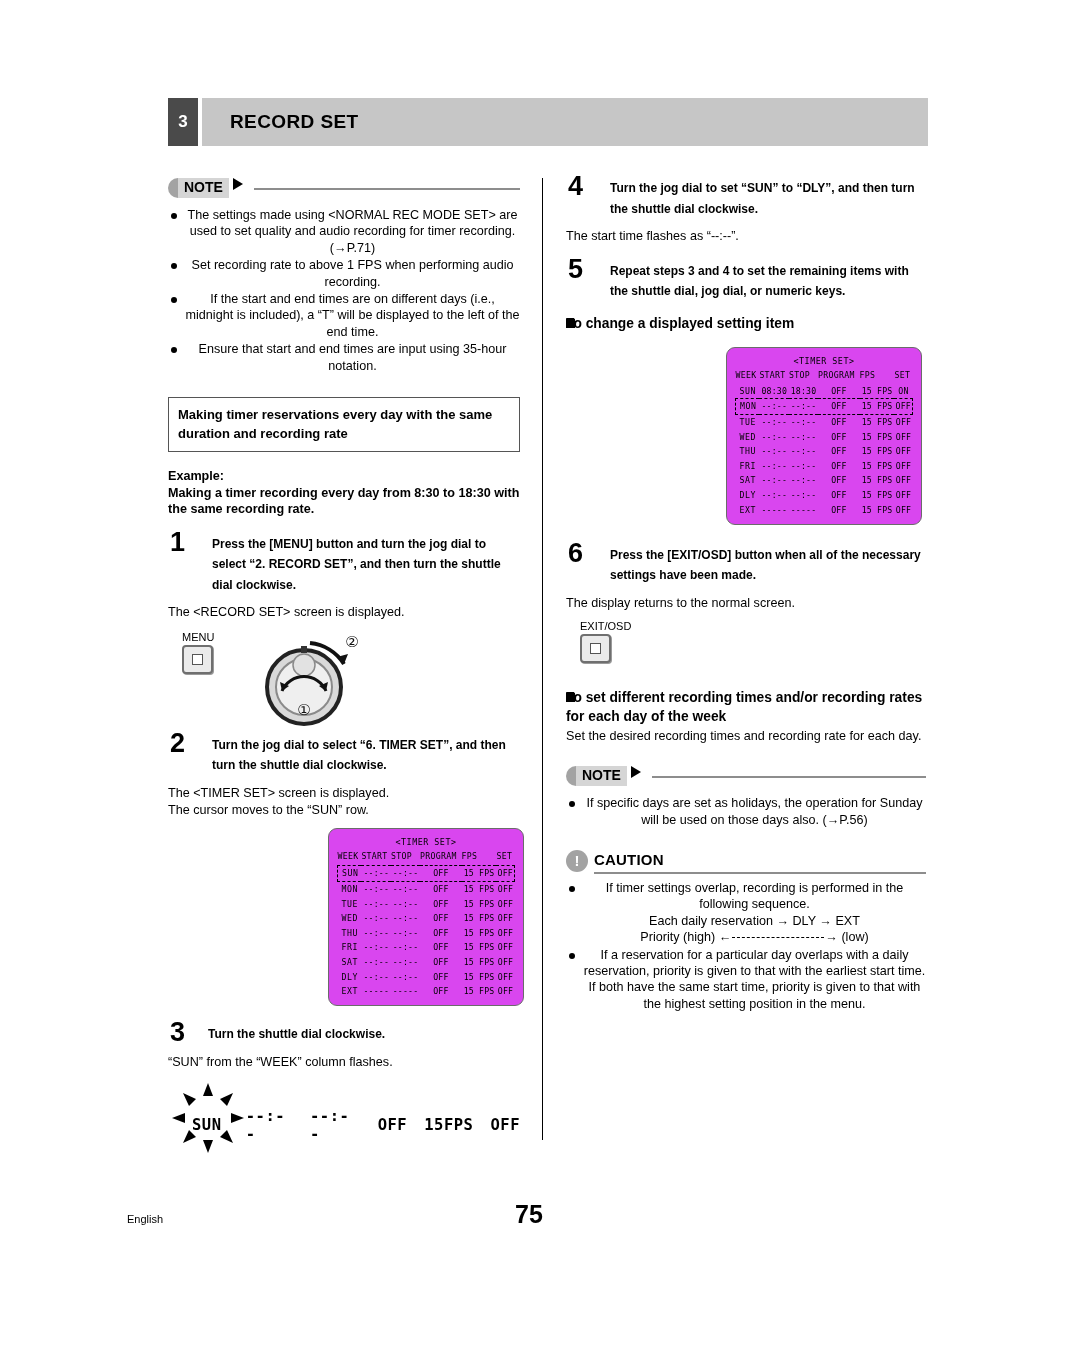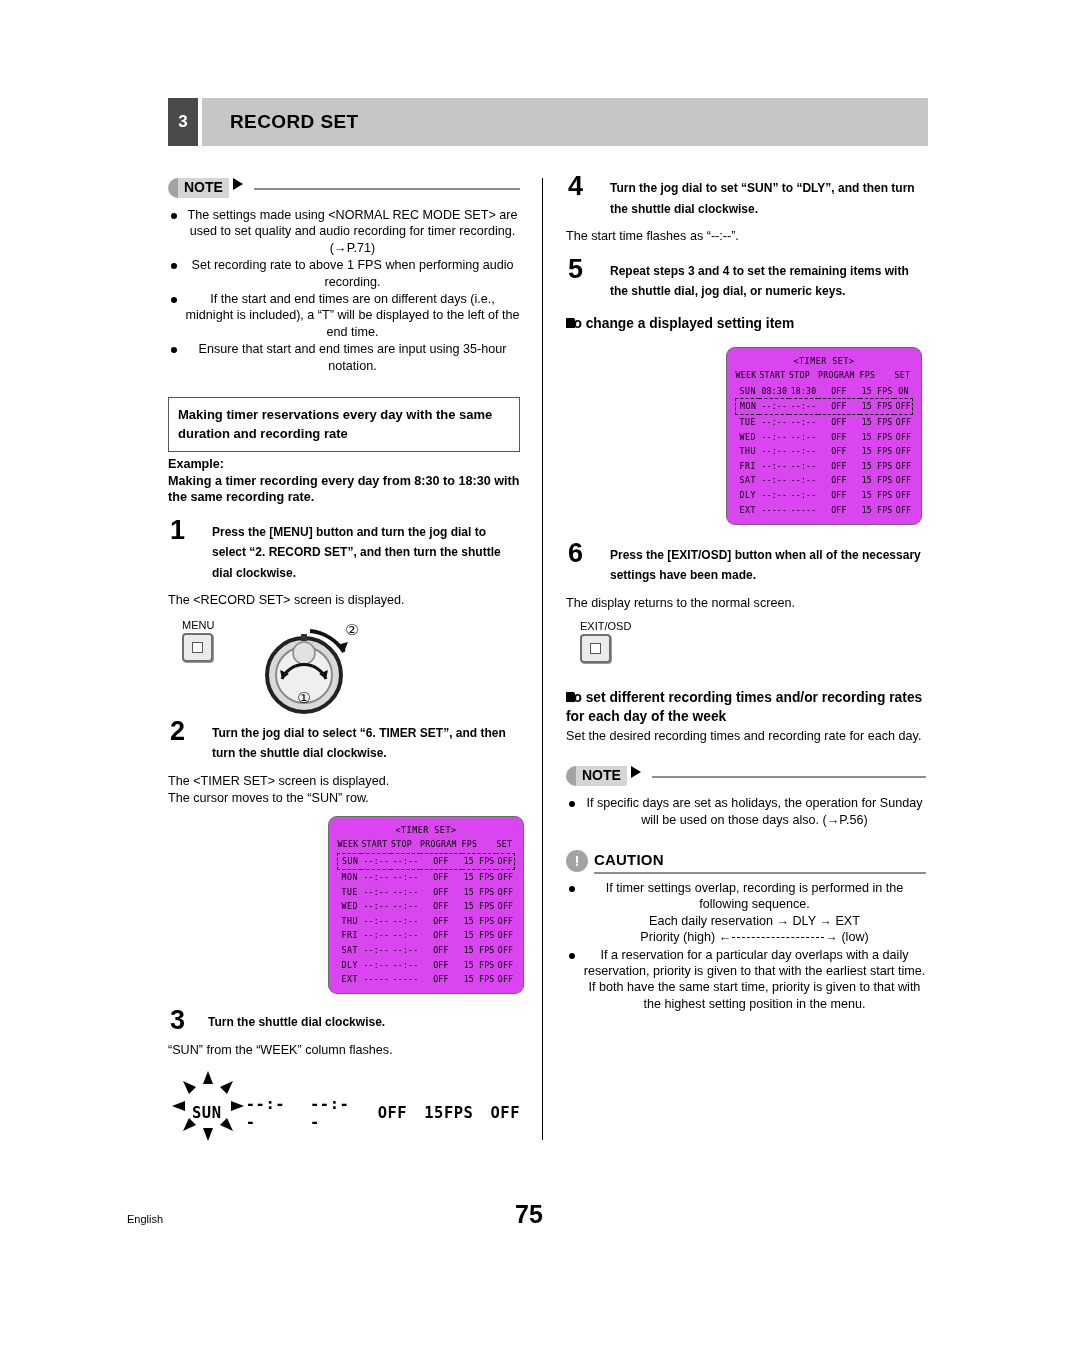--- a/index.html
+++ b/index.html
@@ -37,21 +37,21 @@
   .cautHead .rule{position:absolute;left:28px;right:0;top:22px;height:2px;background:#8d8d8d;}
 
   ul.bullets{list-style:none;margin:0;padding:0;text-align:center;}
   ul.bullets > li{position:relative;padding-left:17px;font-size:12.6px;line-height:16.4px;margin-bottom:1px;}
   ul.bullets > li::before{content:"";position:absolute;left:3px;top:6px;width:6px;height:6px;
                           border-radius:50%;background:#000;}
 
   
   .boxhead{border:1px solid #555;padding:7px 9px 8px;font-weight:bold;font-size:13px;line-height:19px;}
 
-  .ex{font-weight:bold;font-size:12.6px;line-height:16.6px;margin-top:4px;}
+  .ex{font-weight:bold;font-size:12.6px;line-height:16.6px;margin-top:16px;}
 
   
   .step{position:relative;padding-left:44px;margin-top:16px;}
   .step .n{position:absolute;left:2px;top:-5px;font-size:27px;font-weight:bold;line-height:1;}
   .step .t{font-weight:bold;font-size:12px;line-height:20.5px;}
   .sub{font-size:12.6px;line-height:16.6px;margin-top:9px;}
 
   .sqhead{position:relative;font-weight:bold;font-size:13.8px;line-height:19px;margin-top:12px;}
   .sqhead::before{content:"";position:absolute;left:0;top:5px;width:9px;height:9px;background:#000;}
 

